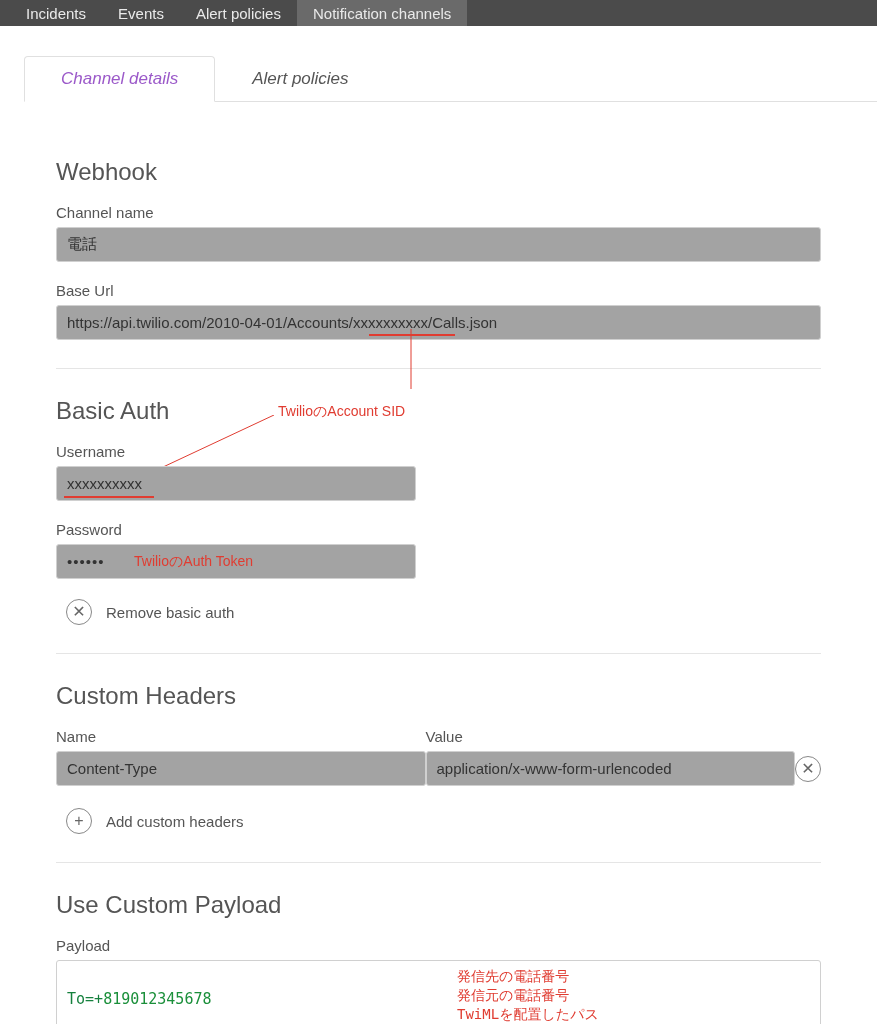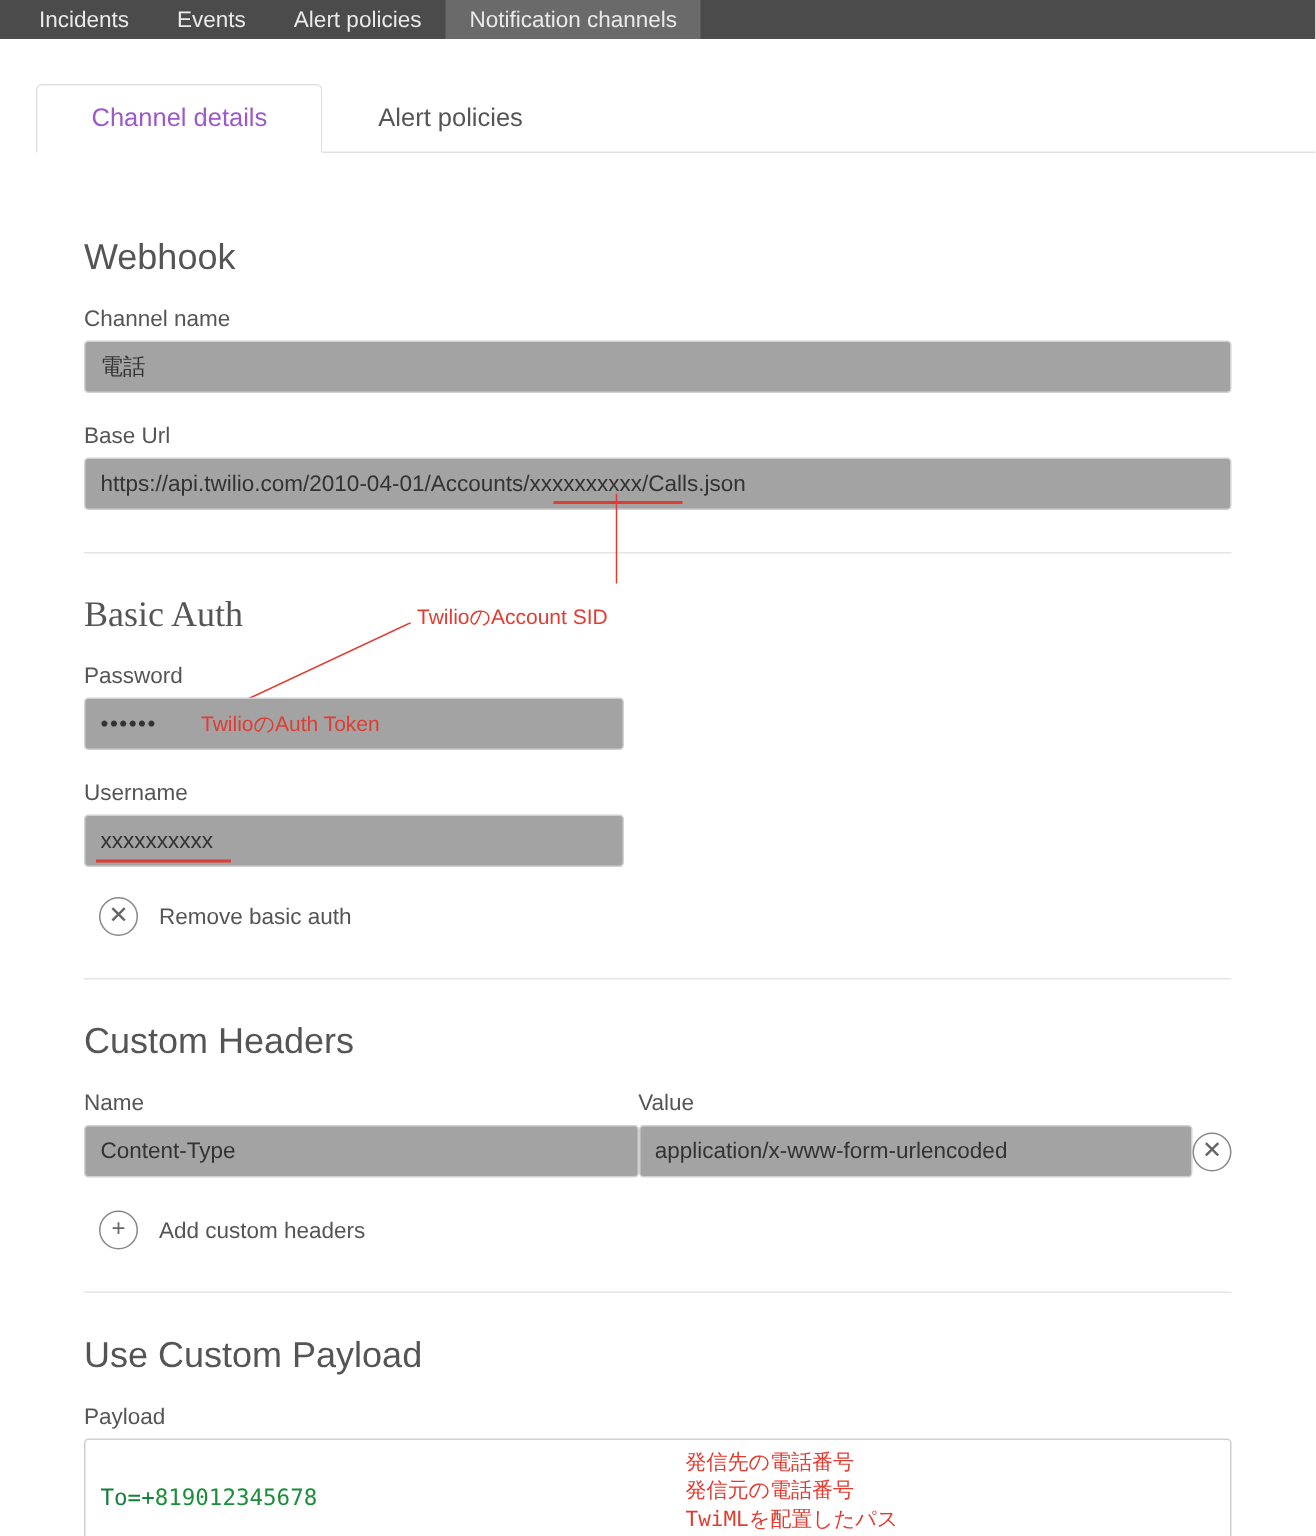--- a/index.html
+++ b/index.html
@@ -35,20 +35,21 @@
     padding-left: 0;
   }
   .tab {
     padding: 12px 36px;
     font-size: 17px;
     color: #555;
     cursor: pointer;
     border: 1px solid transparent;
     border-bottom: none;
     margin-bottom: -1px;
+    font-style: italic;
   }
   .tab.active {
     color: #9b59c9;
     border: 1px solid #e0e0e0;
     border-bottom: 1px solid #fff;
     border-radius: 4px 4px 0 0;
     background: #fff;
   }
   .form-area { padding: 30px 56px 0 56px; max-width: 877px; }
   h2.section {
@@ -151,45 +152,45 @@
       <label class="label">Base Url</label>
       <div class="text-input" style="cursor:text;">
         <span>https://api.twilio.com/2010-04-01/Accounts/</span><span id="sid-span">xxxxxxxxxx</span><span>/Calls.json</span>
       </div>
       <div class="underline-red" style="left:313px; top:52px; width:86px;"></div>
     </div>
 
     <hr class="hr-div">
 
     <div style="position:relative;">
-      <h2 class="section" style="margin-top:12px;font-family:Liberation Serif, serif;">Basic Auth</h2>
+      <h2 class="section" style="margin-top:12px;">Basic Auth</h2>
       <span class="ann-red" style="left:222px; top:6px;">TwilioのAccount SID</span>
 
       <svg class="svg-line" style="left:100px; top:-68px;" width="260" height="80">
         <line x1="255" y1="60" x2="255" y2="0" stroke="#e03c31" stroke-width="1"></line>
       </svg>
       <svg class="svg-line" style="left:88px; top:18px;" width="200" height="62">
         <line x1="130" y1="0" x2="2" y2="60" stroke="#e03c31" stroke-width="1"></line>
       </svg>
     </div>
 
+    <div class="field">
+      <label class="label">Username</label>
+      <input class="text-input half" value="xxxxxxxxxx" style="">
+      <div class="underline-red" style="left:8px; top:53px; width:90px;"></div>
+    </div>
+
     <div class="field" style="position:relative;">
       <label class="label">Password</label>
       <div style="position:relative; width:360px;">
         <input class="text-input" type="text" style="letter-spacing: 1px;" value="••••••">
         <span class="ann-red" style="left:78px; top:9px;">TwilioのAuth Token</span>
       </div>
     </div>
 
-    <div class="field">
-      <label class="label">Username</label>
-      <input class="text-input half" value="xxxxxxxxxx" style="">
-      <div class="underline-red" style="left:8px; top:53px; width:90px;"></div>
-    </div>
-
     <div class="action-row" style="margin:18px 0 6px 10px;">
       <span class="circle-icon">✕</span>
       <span>Remove basic auth</span>
     </div>
 
     <hr class="hr-div">
 
     <h2 class="section" style="margin-top:0;">Custom Headers</h2>
 
     <div class="headers-row">

